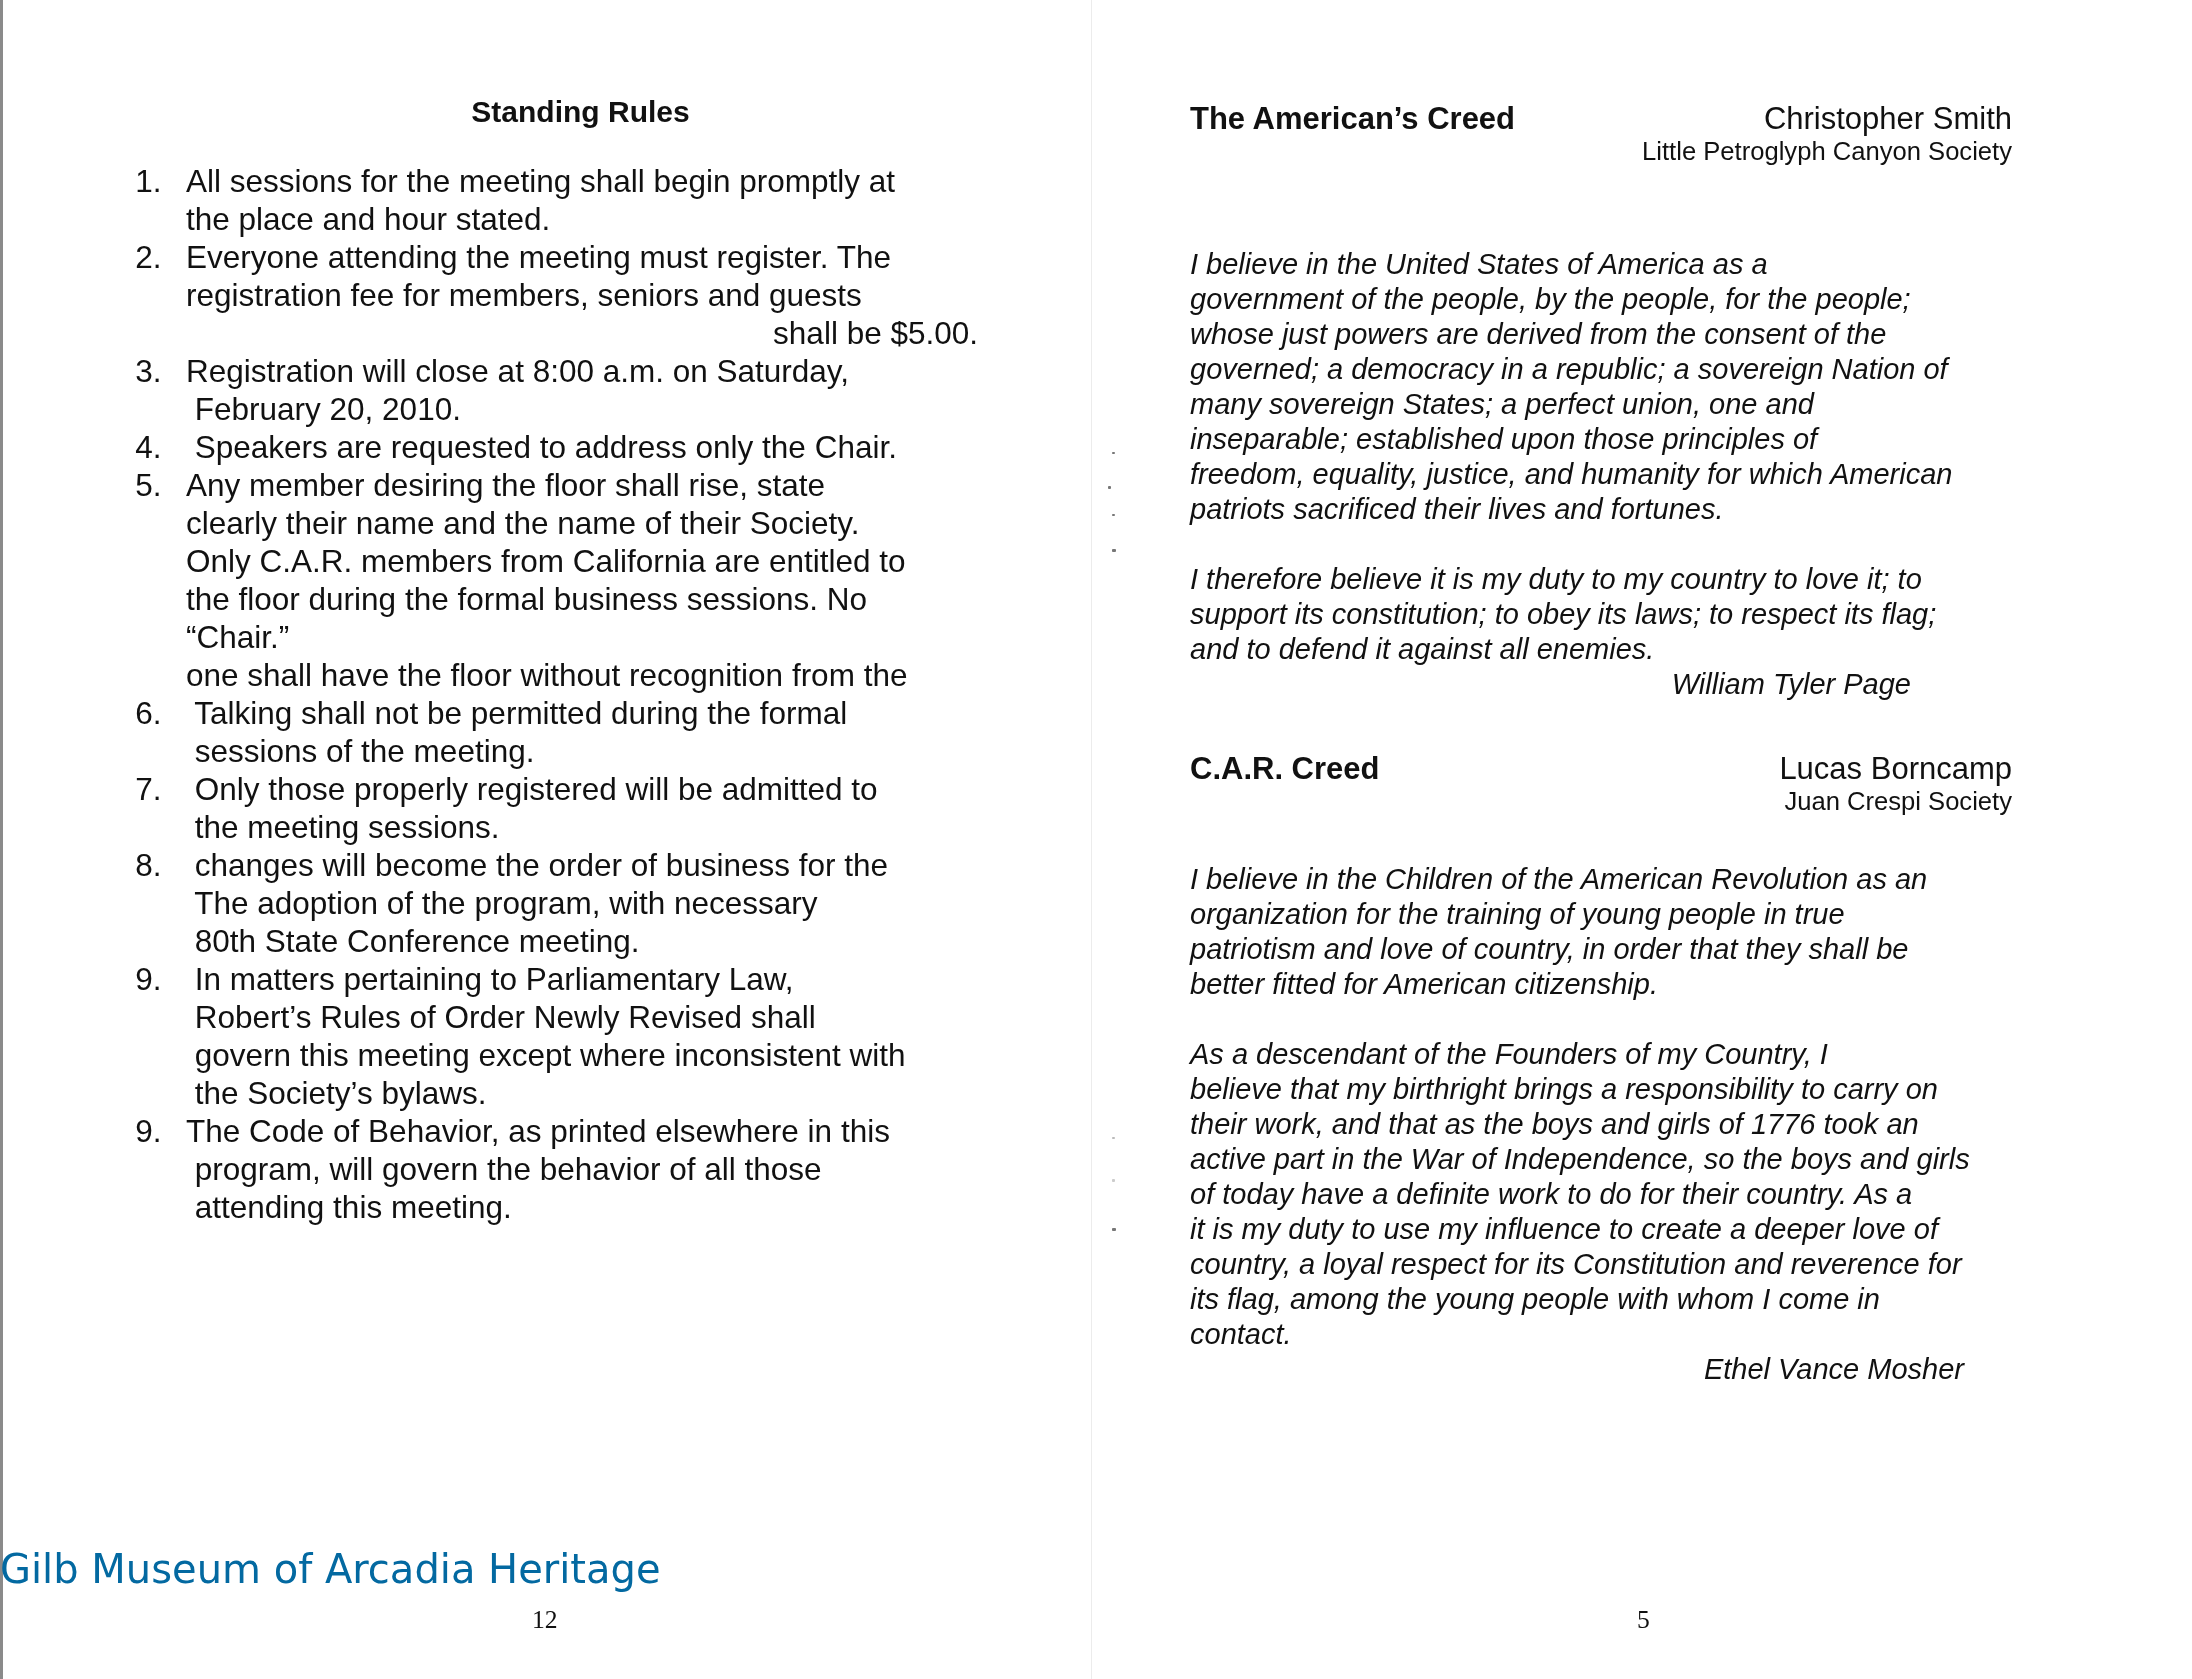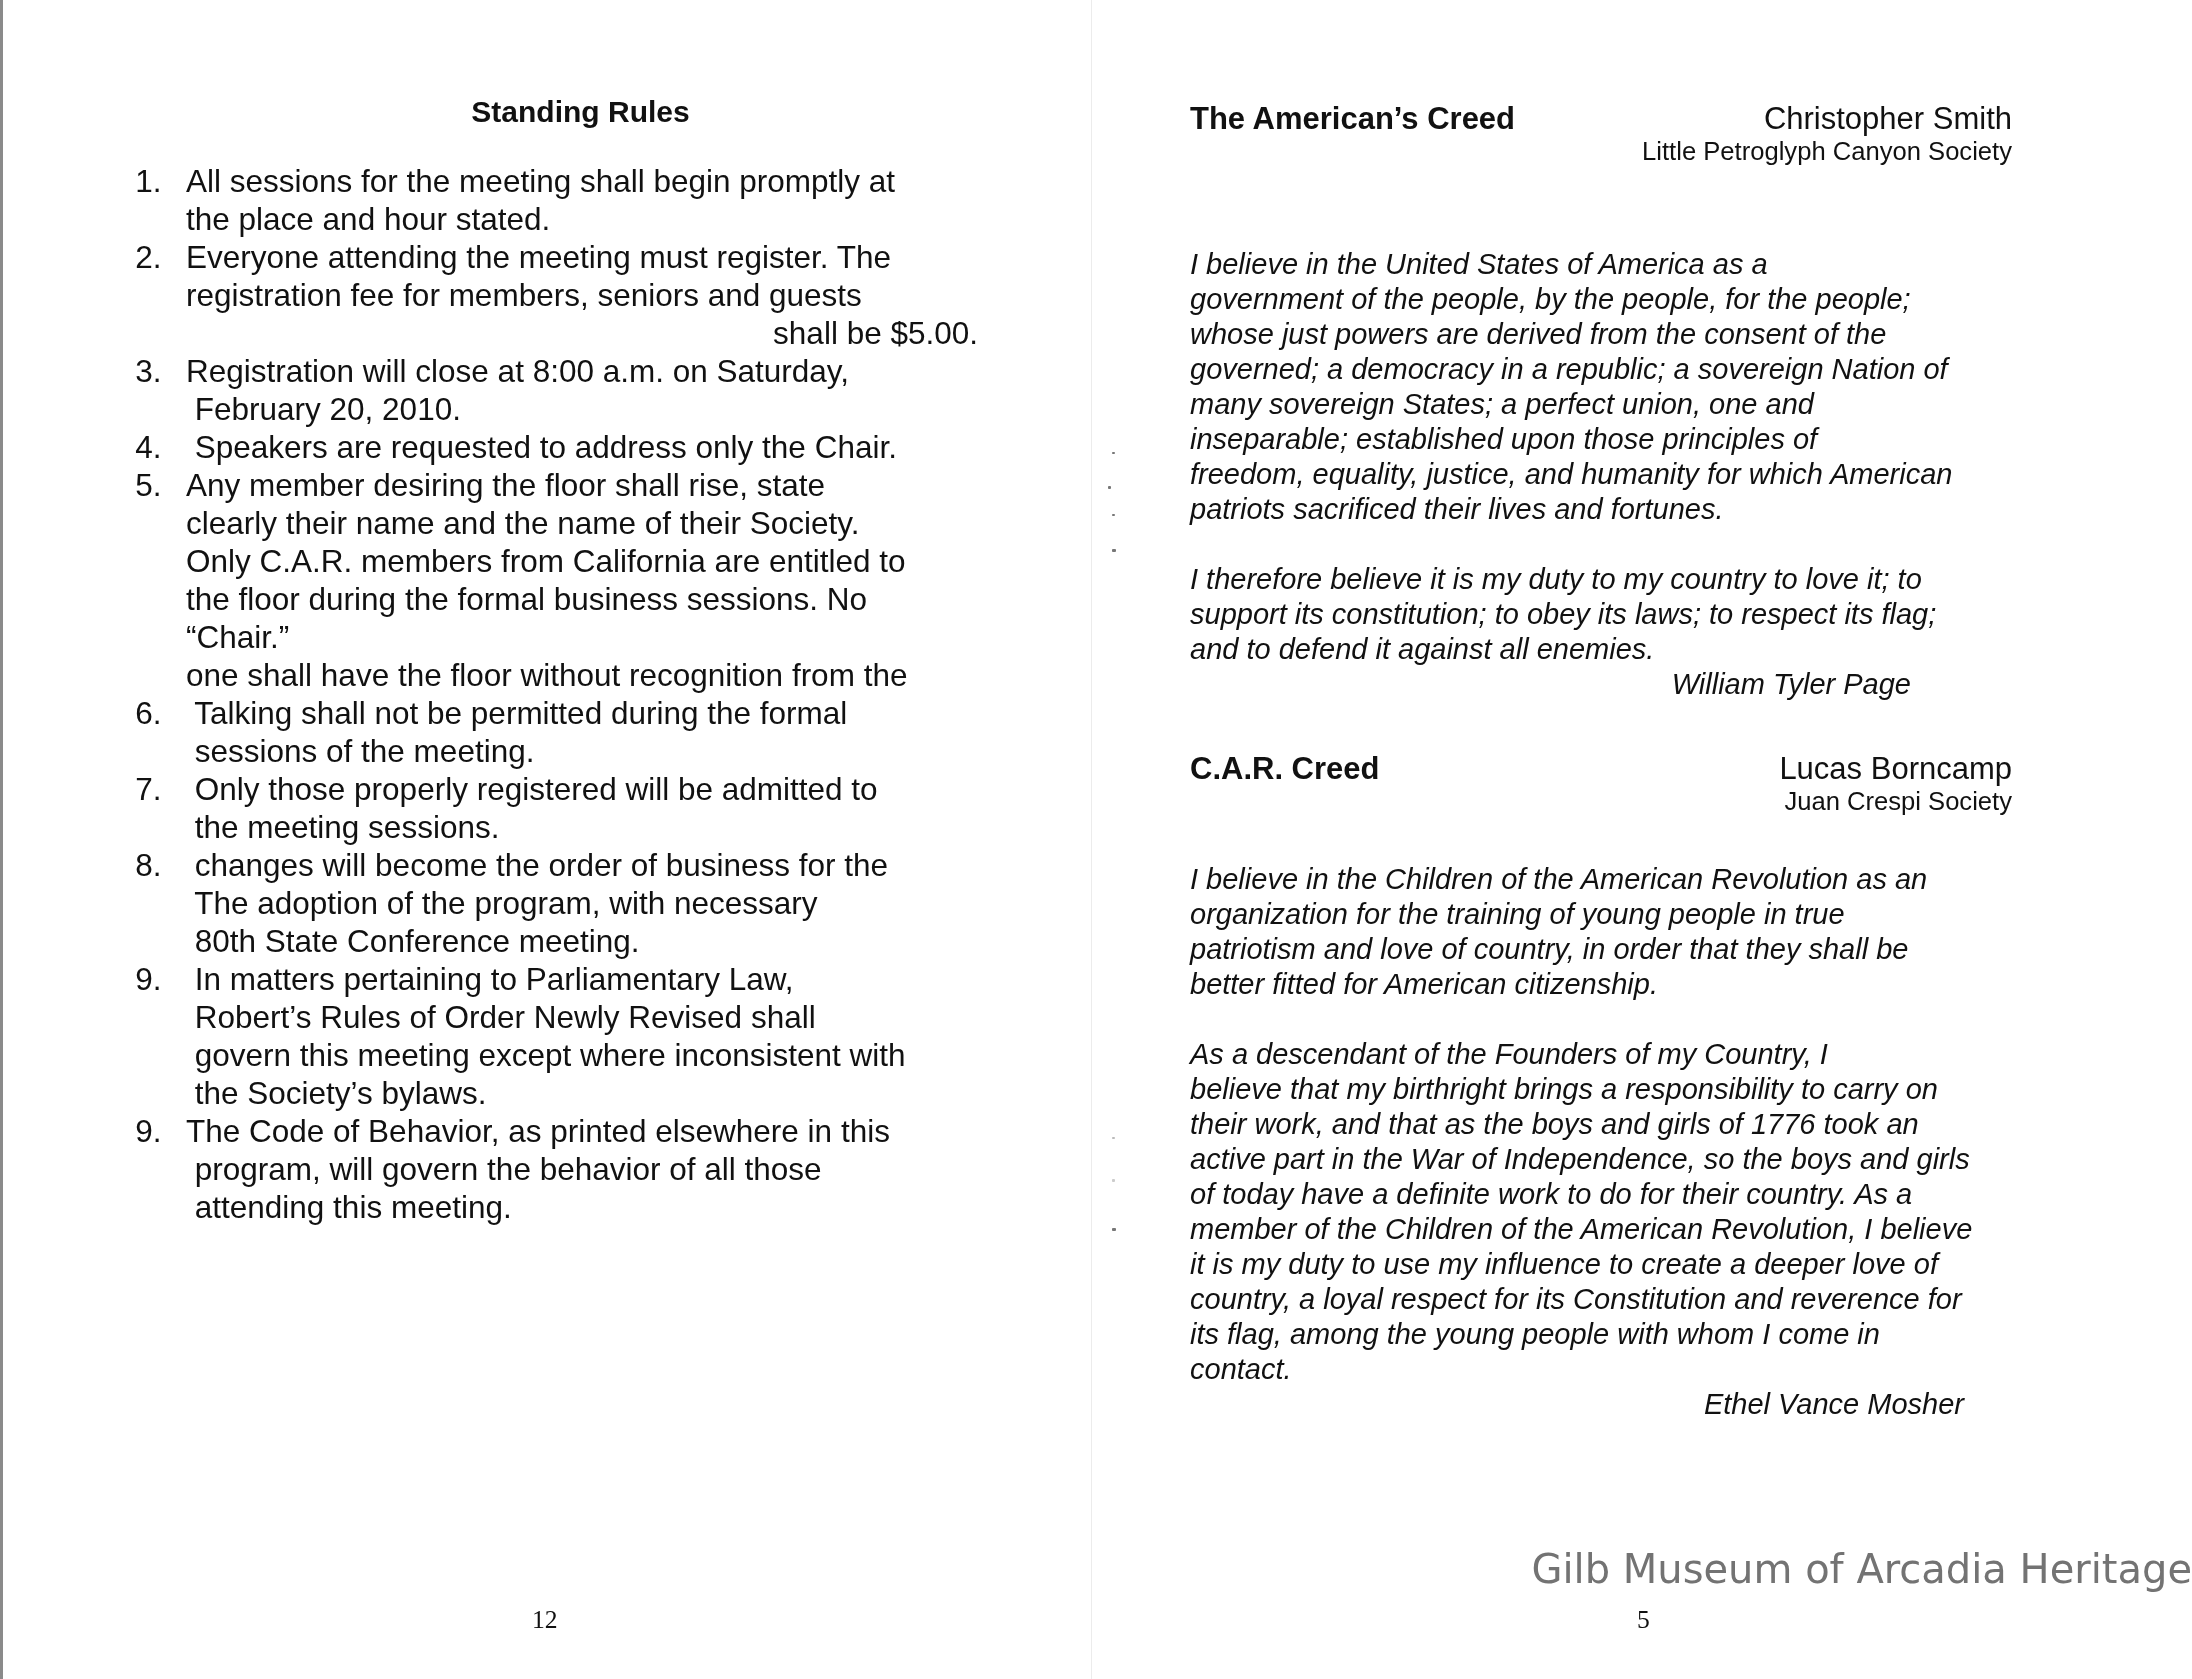--- a/index.html
+++ b/index.html
@@ -20,22 +20,22 @@
 
   .right-page { position:absolute; left:1190px; top:101px; width:822px; }
   .sec-head { position:relative; height:73px; }
   .sec-title { position:absolute; left:0; top:0; font-weight:bold; font-size:31px; }
   .presenter { position:absolute; right:0; top:0; text-align:right; }
   .presenter-name { font-size:31px; line-height:35px; }
   .presenter-soc { font-size:25.6px; line-height:31px; }
   .para { font-style:italic; font-size:29px; line-height:35px; margin:0; }
   .author { font-style:italic; font-size:29px; line-height:35px; text-align:right; }
 
-  .footer-mark { position:absolute; left:0; width:2192px; top:1546px; text-align:right;
-                 font-family:"DejaVu Sans", sans-serif; font-size:40px; color:#737373; }
+  .footer-mark { position:absolute; left:0; width:2192px; top:1546px; text-align:left;
+                 font-family:"DejaVu Sans", sans-serif; font-size:40px; color:#0369a1; }
   .page-num { position:absolute; top:1597px; font-family:"Liberation Serif", serif; font-size:25.6px; color:#111;margin-top:8px; }
 </style>
 </head>
 <body>
 
 <div class="left-border"></div>
 <div class="fold"></div>
 <div class="specks">
   <div class="speck" style="left:5.5px;top:3.7px"></div>
   <div class="speck" style="left:1.8px;top:38px"></div>
@@ -158,21 +158,20 @@
         <span style="display: block;">patriotism and love of country, in order that they shall be</span>
         <span style="display: block;">better fitted for American citizenship.</span>
       </p>
     <div style="height:35px"></div>
     <p class="para">
         <span style="display: block;">As a descendant of the Founders of my Country, I</span>
         <span style="display: block;">believe that my birthright brings a responsibility to carry on</span>
         <span style="display: block;">their work, and that as the boys and girls of 1776 took an</span>
         <span style="display: block;">active part in the War of Independence, so the boys and girls</span>
         <span style="display: block;">of today have a definite work to do for their country. As a</span>
-        <span style="display: block;">member of the Children of the American Revolution, I believe</span>
         <span style="display: block;">it is my duty to use my influence to create a deeper love of</span>
         <span style="display: block;">country, a loyal respect for its Constitution and reverence for</span>
         <span style="display: block;">its flag, among the young people with whom I come in</span>
         <span style="display: block;">contact.</span>
       </p>
     <div class="author" style="margin-right:48px">Ethel Vance Mosher</div>
   </div>
 </div>
 
 <div class="footer-mark">Gilb Museum of Arcadia Heritage</div>

